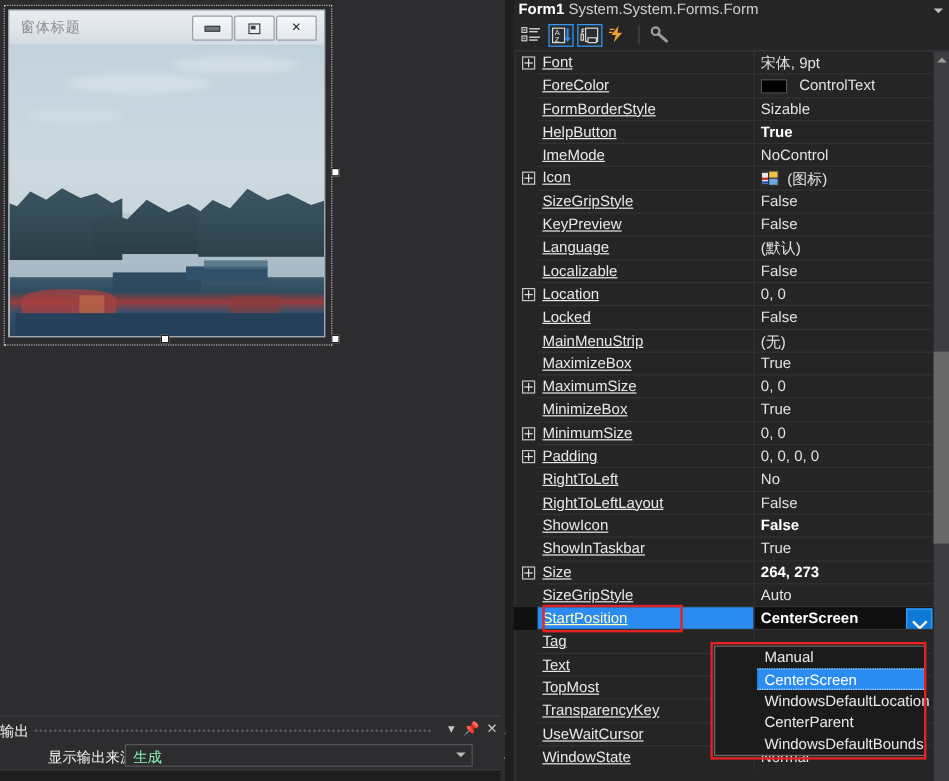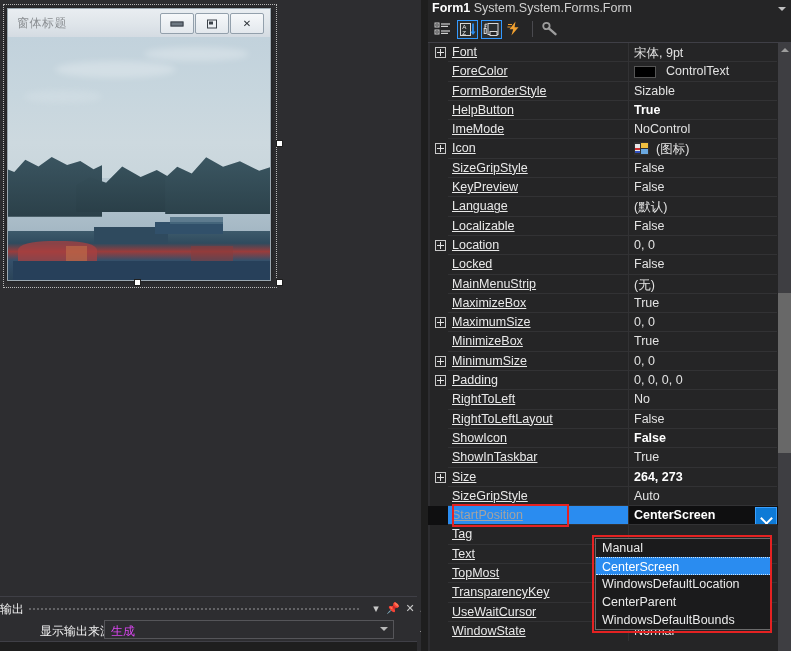--- a/index.html
+++ b/index.html
@@ -54,21 +54,21 @@
   #output-dots{position:absolute;left:28px;top:10px;right:60px;height:3px;
      background-image:radial-gradient(circle,#6d6d70 .9px,transparent 1px);
      background-size:4px 4px;opacity:.85;}
   .hdr-icon{position:absolute;top:4px;width:14px;height:14px;color:#c8c8c8;font-size:11px;
      text-align:center;line-height:14px;}
   #out-chevron{right:38px;} #out-pin{right:21px;} #out-close{right:4px;}
   #output-toolbar{position:relative;height:22px;}
   #out-src-label{position:absolute;left:0;top:4px;font-size:12px;color:#f1f1f1;padding-left:40px;}
   #out-src-select{position:absolute;left:104px;top:1px;width:290px;height:19px;
      background:#2d2d30;border:1px solid #555559;box-sizing:border-box;}
-  #out-src-value{position:absolute;left:6px;top:2px;font-size:12px;color:#d946ef;}
+  #out-src-value{position:absolute;left:6px;top:2px;font-size:12px;color:#86efac;}
   #out-src-arrow{position:absolute;right:5px;top:6px;width:0;height:0;
      border-left:4px solid transparent;border-right:4px solid transparent;border-top:4px solid #b8b8b8;}
   #out-body{position:absolute;left:0;top:44px;right:0;bottom:0;background:#1e1e1e;border-top:1px solid #3f3f46;}
 
   
   #props{position:absolute;left:428px;top:0;width:363px;height:651px;background:#252526;}
   #props-header{position:relative;height:17px;background:#252526;}
   #props-obj{position:absolute;left:4px;top:1px;font-size:12.5px;color:#d6d6d6;white-space:nowrap;}
   #props-obj b{color:#ffffff;font-weight:bold;}
   #props-obj span.type{color:#d0d0d0;}
@@ -93,30 +93,30 @@
   .prow .vsplit{position:absolute;left:200px;top:0;bottom:0;width:1px;background:#323234;}
   .swatch{position:absolute;left:206px;top:4px;width:22px;height:12px;border:1px solid #555;box-sizing:border-box;}
   .swatch.black{background:#000;}
   .iconswatch{position:absolute;left:206px;top:3px;width:15px;height:13px;background:#3a3a3a;overflow:hidden;}
   .prow .pval.withswatch{left:238px;}
   .prow .pval.withicon{left:228px;}
 
   
   #row-startposition{background:#0f0f10;}
   #row-startposition .sel-name{position:absolute;left:20px;top:0;width:180px;height:19.3px;background:#2a8cf0;}
-  #row-startposition .pname{color:#a3a3a3;z-index:2;}
+  #row-startposition .pname{color:#fef9c3;z-index:2;}
   #row-startposition .pval{color:#ffffff;font-weight:bold;}
   #sp-redbox{position:absolute;left:24px;top:-2px;width:117px;height:23px;border:2px solid #e52222;box-sizing:border-box;z-index:5;}
   #sp-dropbtn{position:absolute;right:14px;top:1px;width:22px;height:18px;background:#0e7ad6;border:1px solid #3aa0ff;box-sizing:border-box;}
   #sp-dropbtn::after{content:"";position:absolute;left:6px;top:6px;width:7px;height:7px;
      border-right:2px solid #ffffff;border-bottom:2px solid #ffffff;transform:rotate(45deg);}
 
   
   #sp-list{position:absolute;left:595px;top:538px;width:176px;height:92px;background:#1b1b1c;
-     border:1px solid #6b6b6b;box-sizing:border-box;z-index:40;}
+     border:1px solid #6b6b6b;box-sizing:border-box;z-index:40;padding-left:35px;}
   .sp-item{position:relative;height:18px;font-size:12.5px;color:#eaeaea;padding-left:6px;line-height:18px;white-space:nowrap;box-sizing:border-box;}
   .sp-item.active{background:#2a8cf0;color:#fff;border:1px dotted #c9e4ff;border-left:none;border-right:none;}
   #sp-list-redbox{position:absolute;left:592px;top:535px;width:180px;height:98px;border:2px solid #e52222;box-sizing:border-box;z-index:45;pointer-events:none;}
 
   
   #watermark{position:absolute;left:432px;top:647px;z-index:60;pointer-events:none;
      font-family:"Liberation Serif","DejaVu Serif",serif;font-size:21px;color:#6a6a6a;
      letter-spacing:.5px;white-space:nowrap;opacity:.95;}
 
   

